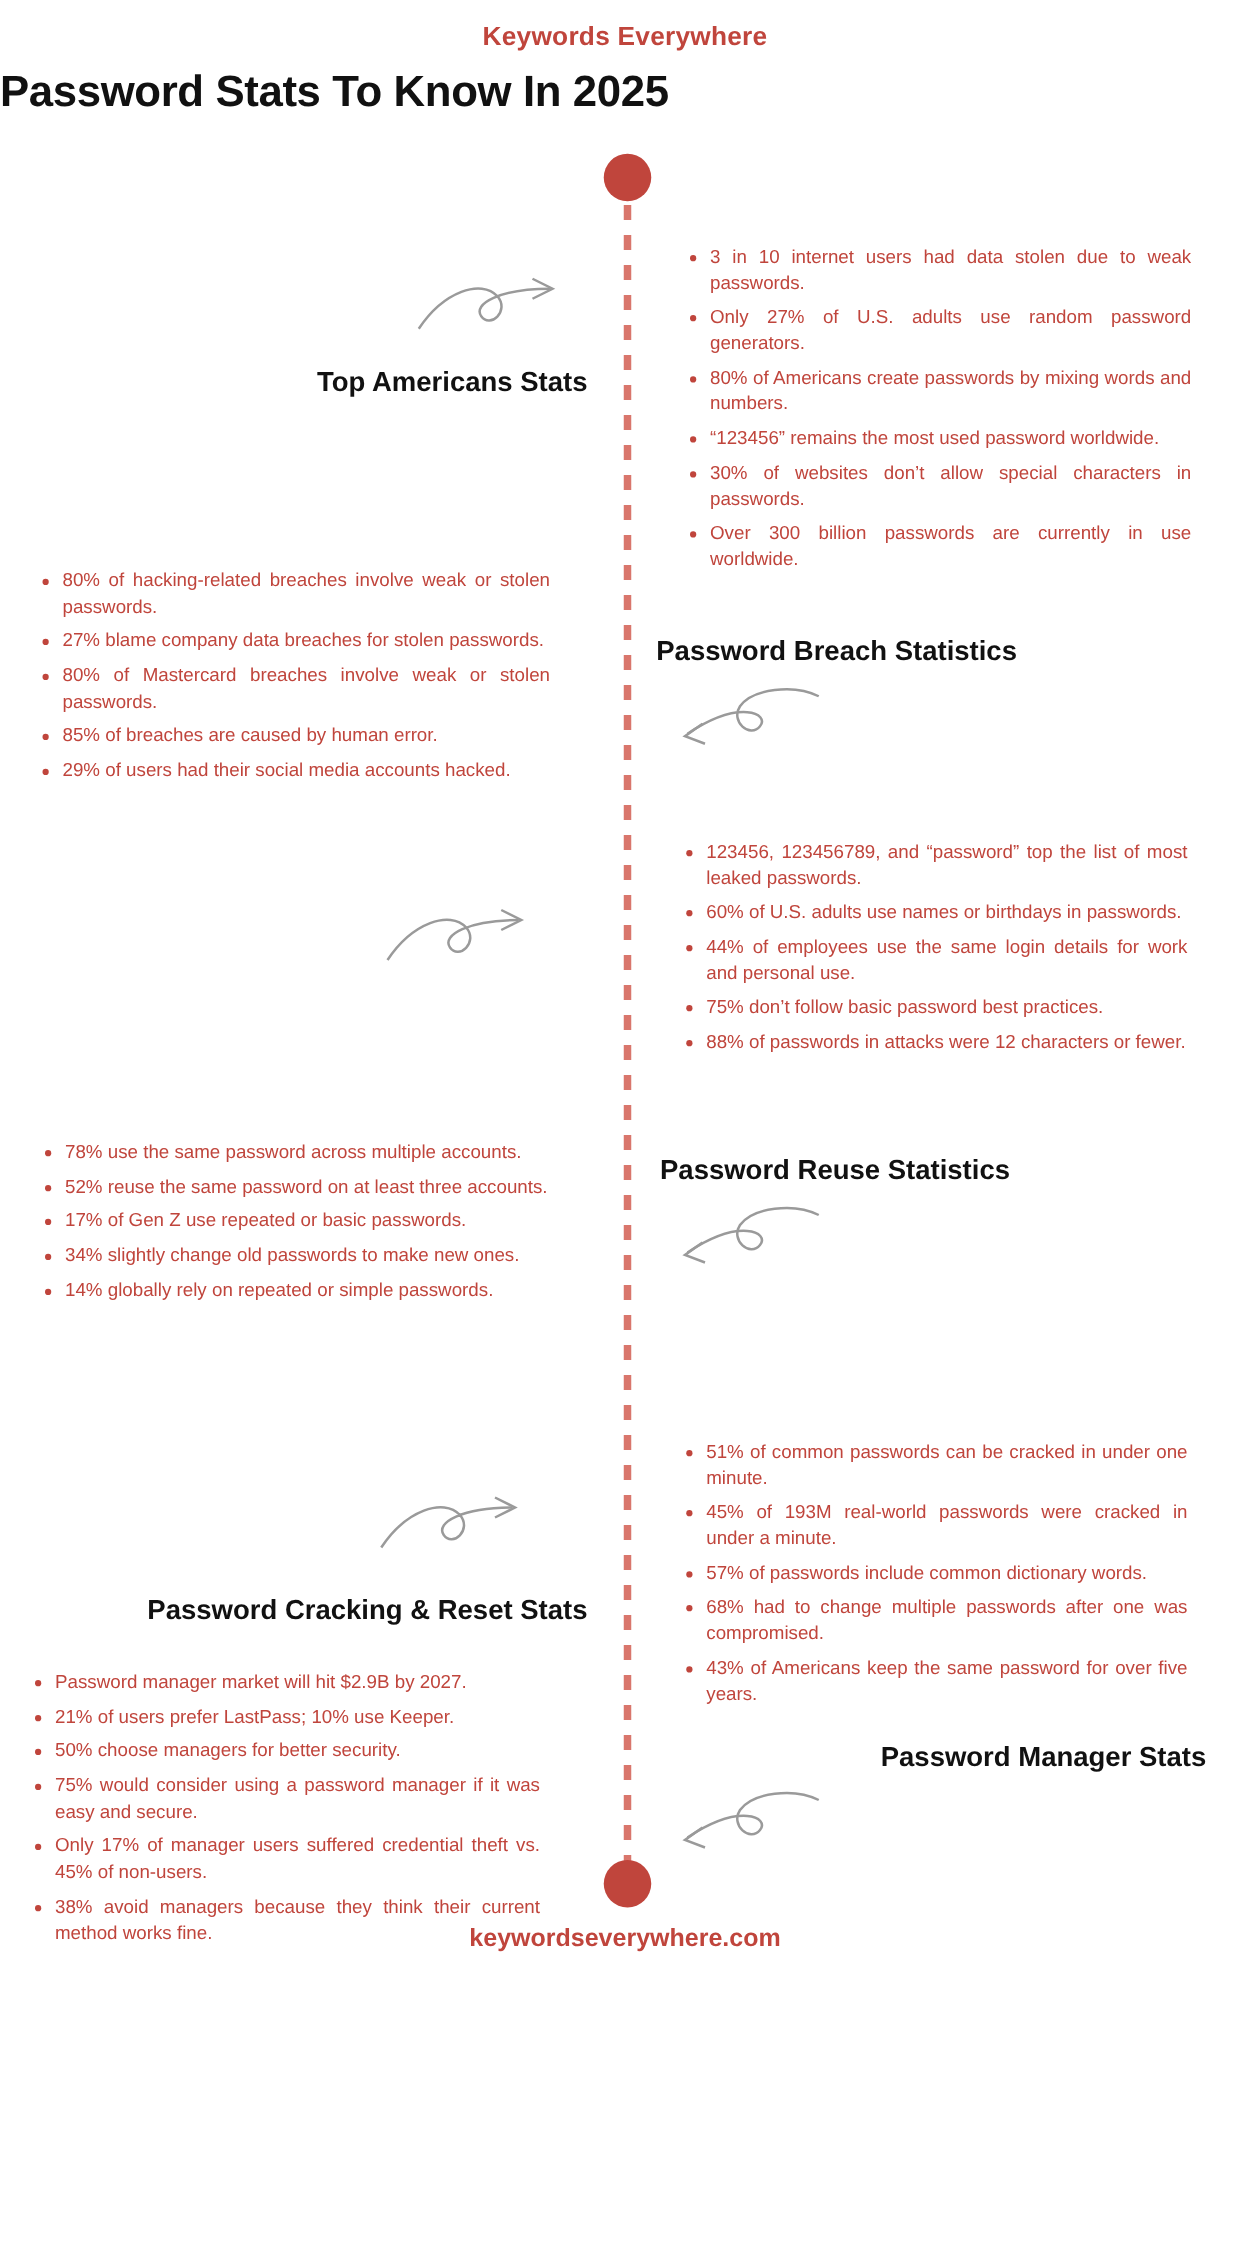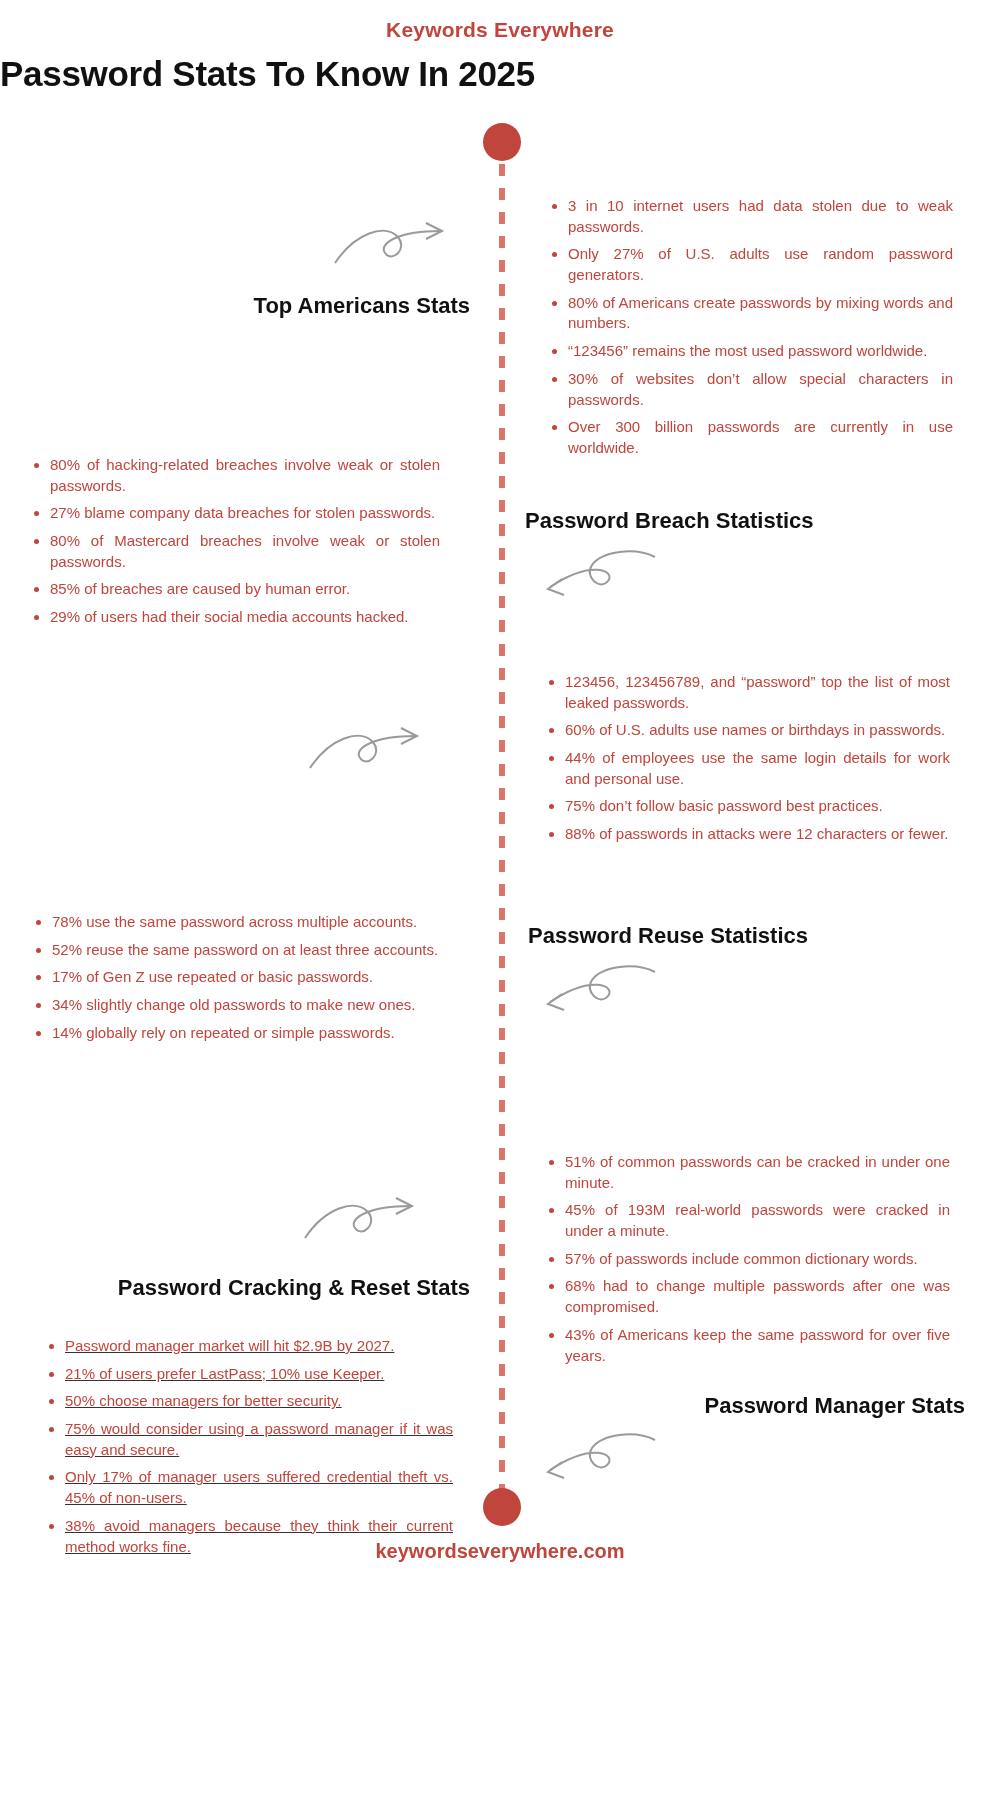--- a/index.html
+++ b/index.html
@@ -203,21 +203,21 @@
     <li>43% of Americans keep the same password for over five years.</li>
   </ul>
 
   <div class="block" style="left:545px; top:1390px; width:420px;text-align:right;">
     <div class="sec-title">Password Manager Stats</div>
   </div>
   <svg class="arrow" style="left:540px; top:1428px;" width="120" height="60" viewBox="0 0 120 60">
     <path d="M115 12 C 95 2, 62 6, 52 20 C 44 32, 60 46, 68 36 C 76 26, 52 14, 10 42" fill="none" stroke="#9a9a9a" stroke-width="2"></path>
     <path d="M22 34 L8 44 L24 50" fill="none" stroke="#9a9a9a" stroke-width="2"></path>
   </svg>
-  <ul class="stats" style="position:absolute; left:45px; top:1336px; width:408px;text-decoration:underline;">
+  <ul class="stats" style="position:absolute; left:24px; top:1336px; width:408px;">
     <li>Password manager market will hit $2.9B by 2027.</li>
     <li>21% of users prefer LastPass; 10% use Keeper.</li>
     <li>50% choose managers for better security.</li>
     <li>75% would consider using a password manager if it was easy and secure.</li>
     <li>Only 17% of manager users suffered credential theft vs. 45% of non-users.</li>
     <li>38% avoid managers because they think their current method works fine.</li>
   </ul>
 
   <div class="footer">keywordseverywhere.com</div>
 

